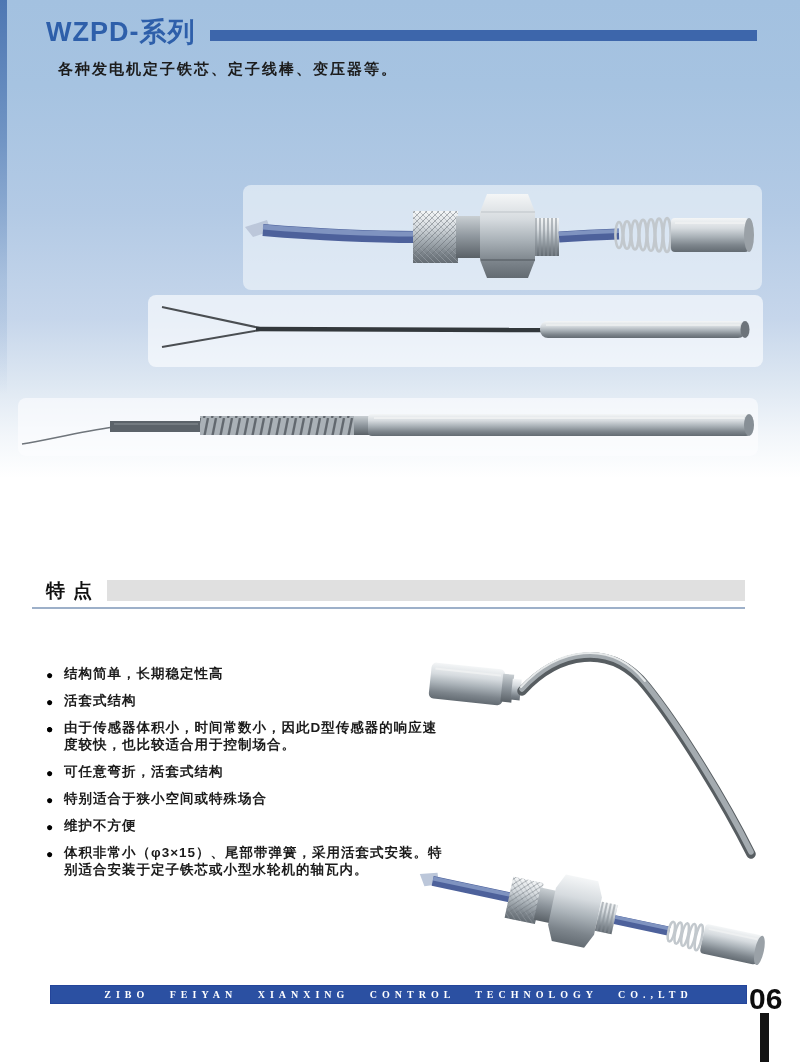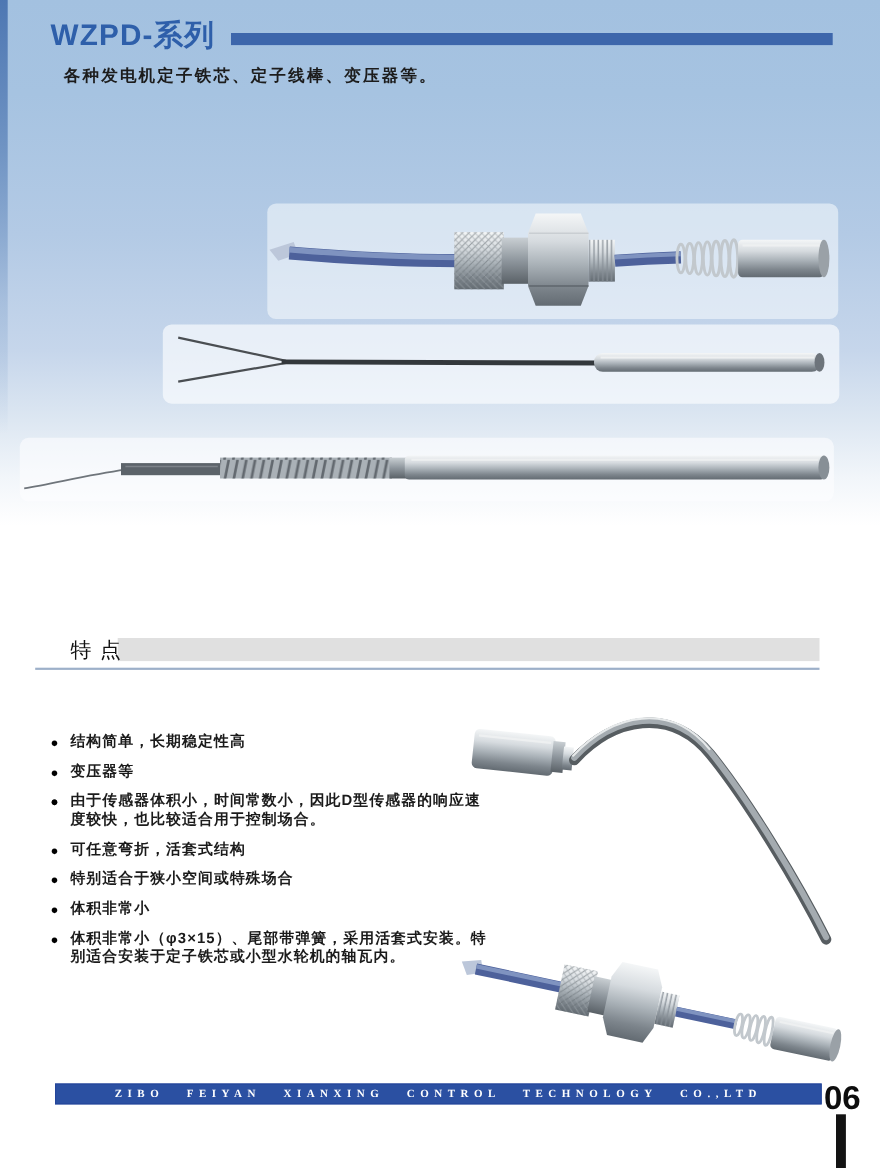--- a/index.html
+++ b/index.html
@@ -30,22 +30,22 @@
   .panel{border-radius:8px;}
   .p1{left:243px;top:185px;background:rgba(248,251,254,.55);}
   .p2{left:148px;top:295px;background:rgba(252,253,255,.65);}
   .p3{left:18px;top:398px;background:rgba(253,254,255,.6);}
   .p4{left:418px;top:636px;}
   .p5{left:413px;top:846px;}
   .feat-head-bar{
     position:absolute;left:107px;top:580px;width:638px;height:21px;background:#e0e0e0;
   }
   .feat-head{
-    position:absolute;left:64px;top:578px;
-    font-size:19px;font-weight:normal;color:#111;letter-spacing:8px;
+    position:absolute;left:46px;top:578px;
+    font-size:19px;font-weight:bold;color:#111;letter-spacing:8px;
   }
   .feat-rule{
     position:absolute;left:32px;top:607px;width:713px;height:2px;background:#9db0c9;
   }
   .feat-list{
     position:absolute;left:46px;top:665px;width:440px;
     list-style:none;margin:0;padding:0;
   }
   .feat-list li{
     position:relative;margin:0 0 10px 0;padding-left:18px;
@@ -159,27 +159,27 @@
     <ellipse cx="731" cy="27" rx="5" ry="11" fill="#878f96"></ellipse>
     <line x1="356" y1="20" x2="726" y2="20" stroke="#eef0f1" stroke-width="1.8"></line>
   </svg>
 
   <div class="feat-head-bar"></div>
   <div class="feat-head">特点</div>
   <div class="feat-rule"></div>
 
   <ul class="feat-list">
     <li><span class="dot">●</span><span>结构简单，长期稳定性高</span></li>
-    <li><span class="dot">●</span><span>变压器等</span></li>
+    <li><span class="dot">●</span><span>活套式结构</span></li>
     <li><span class="dot">●</span></li>
     <li><span class="dot">●</span><span>由于传感器体积小，时间常数小，因此D型传感器的响应速
 度较快，也比较适合用于控制场合。</span></li>
     <li><span class="dot">●</span><span>可任意弯折，活套式结构</span></li>
     <li><span class="dot">●</span><span>特别适合于狭小空间或特殊场合</span></li>
-    <li><span class="dot">●</span><span>体积非常小</span></li>
+    <li><span class="dot">●</span><span>维护不方便</span></li>
     <li><span class="dot">●</span><span>体积非常小（φ3×15）、尾部带弹簧，采用活套式安装。特
 别适合安装于定子铁芯或小型水轮机的轴瓦内。</span></li>
   </ul>
 
   <svg class="photo p4" width="357" height="244" viewBox="0 0 357 244">
     <g transform="rotate(6 50 48)">
       <rect x="12" y="30" width="74" height="36" rx="5" fill="url(#met)"></rect>
       <rect x="84" y="34" width="11" height="28" fill="url(#metd)"></rect>
       <rect x="94" y="38" width="9" height="21" fill="url(#met)"></rect>
       <line x1="16" y1="36" x2="82" y2="36" stroke="#eef0f1" stroke-width="2"></line>

